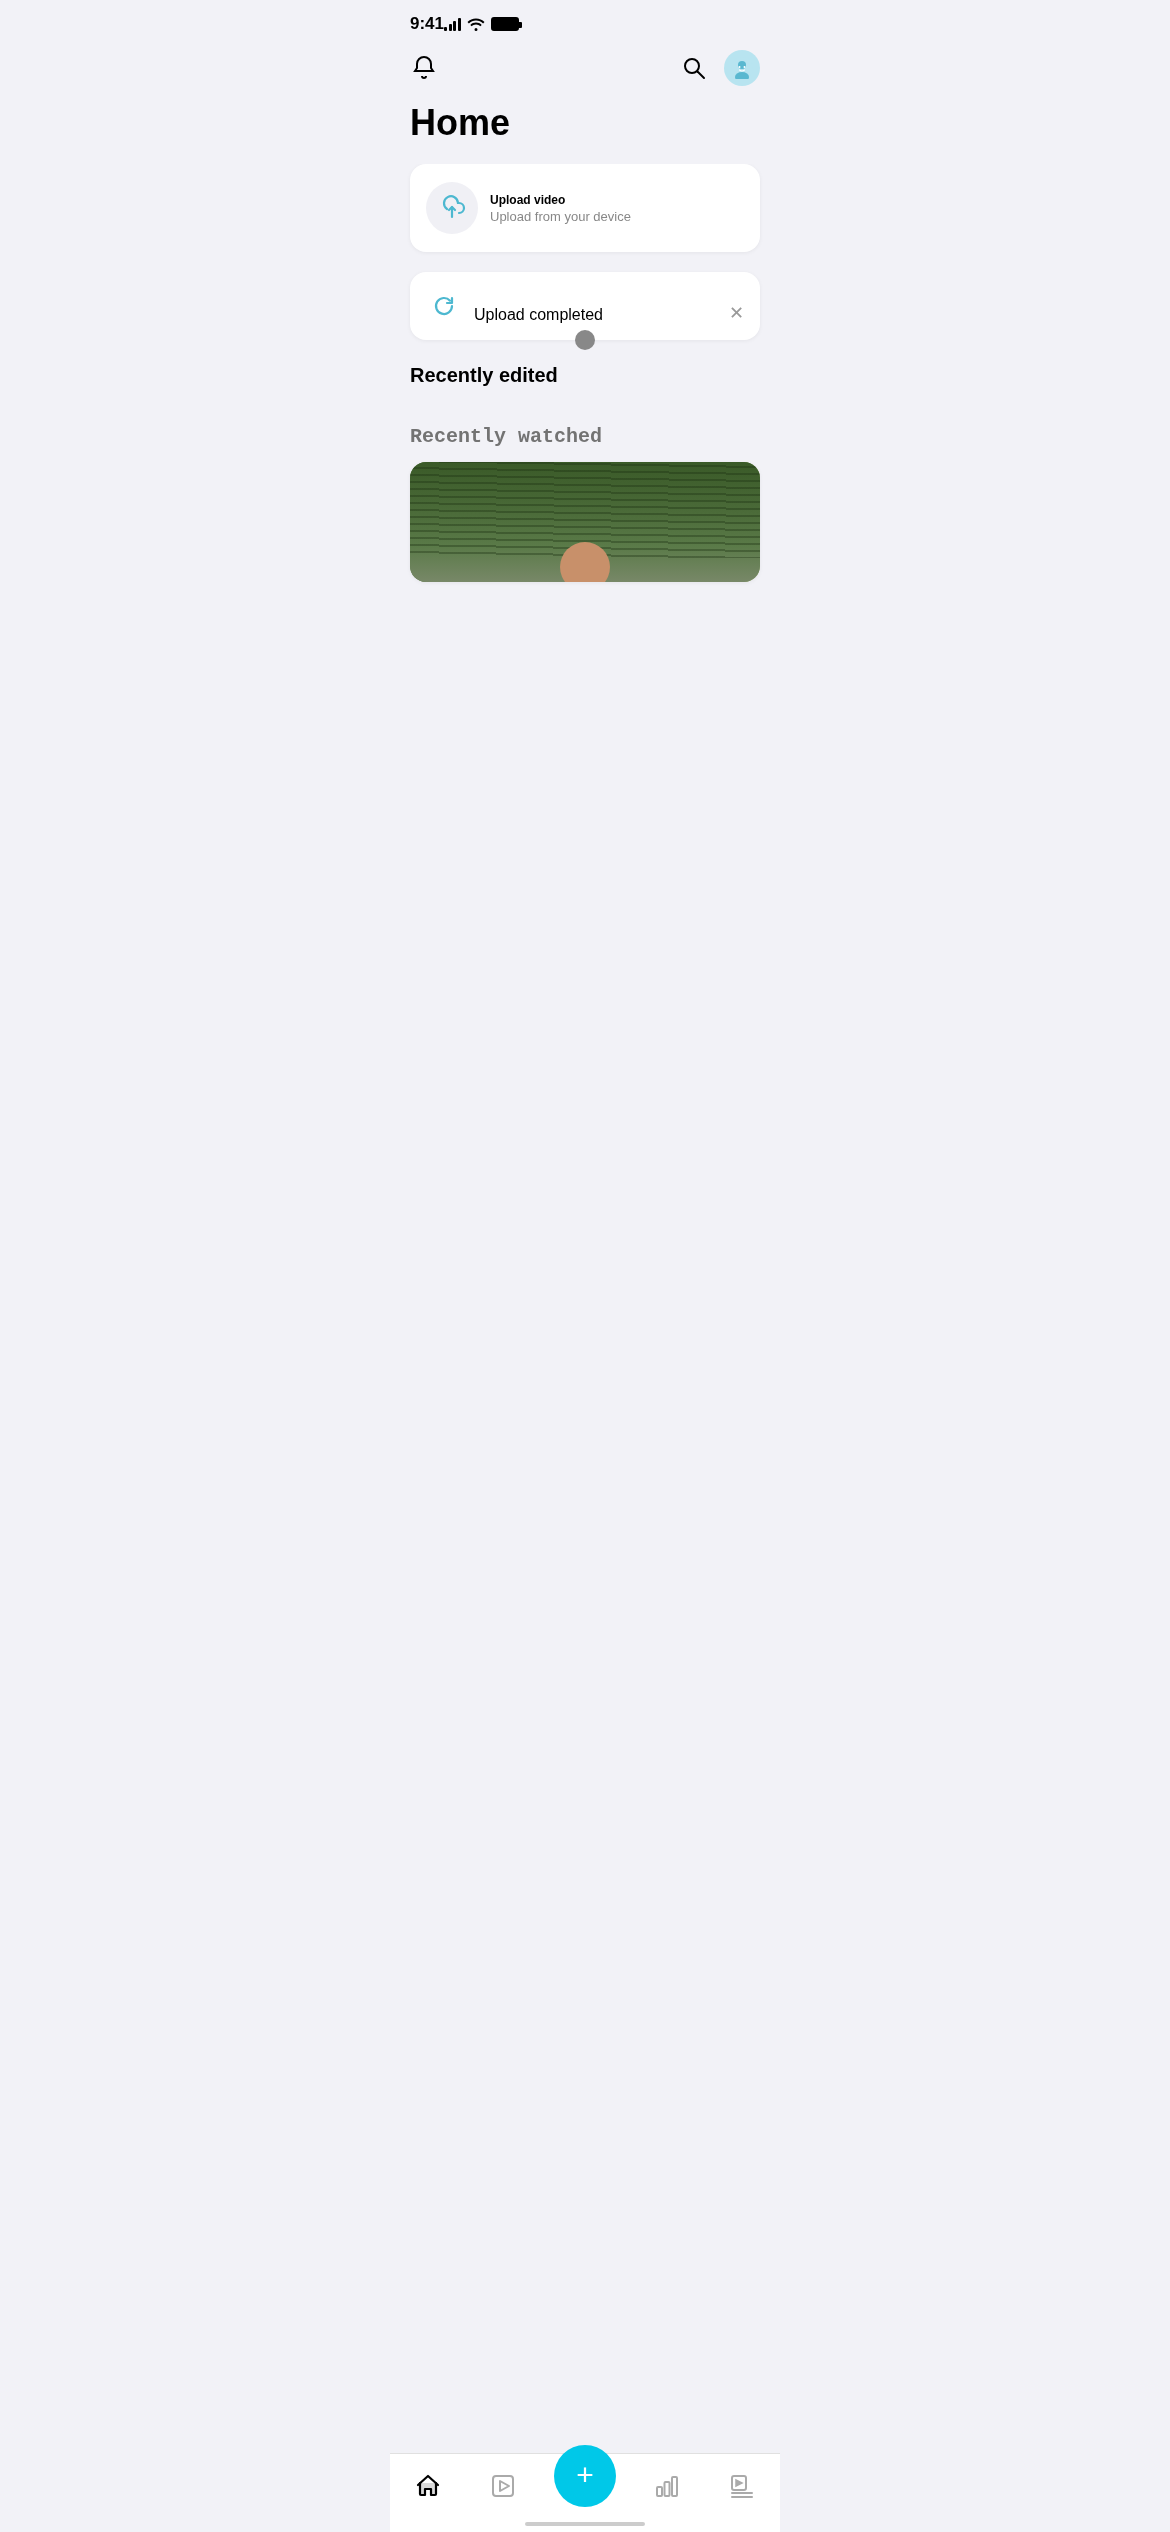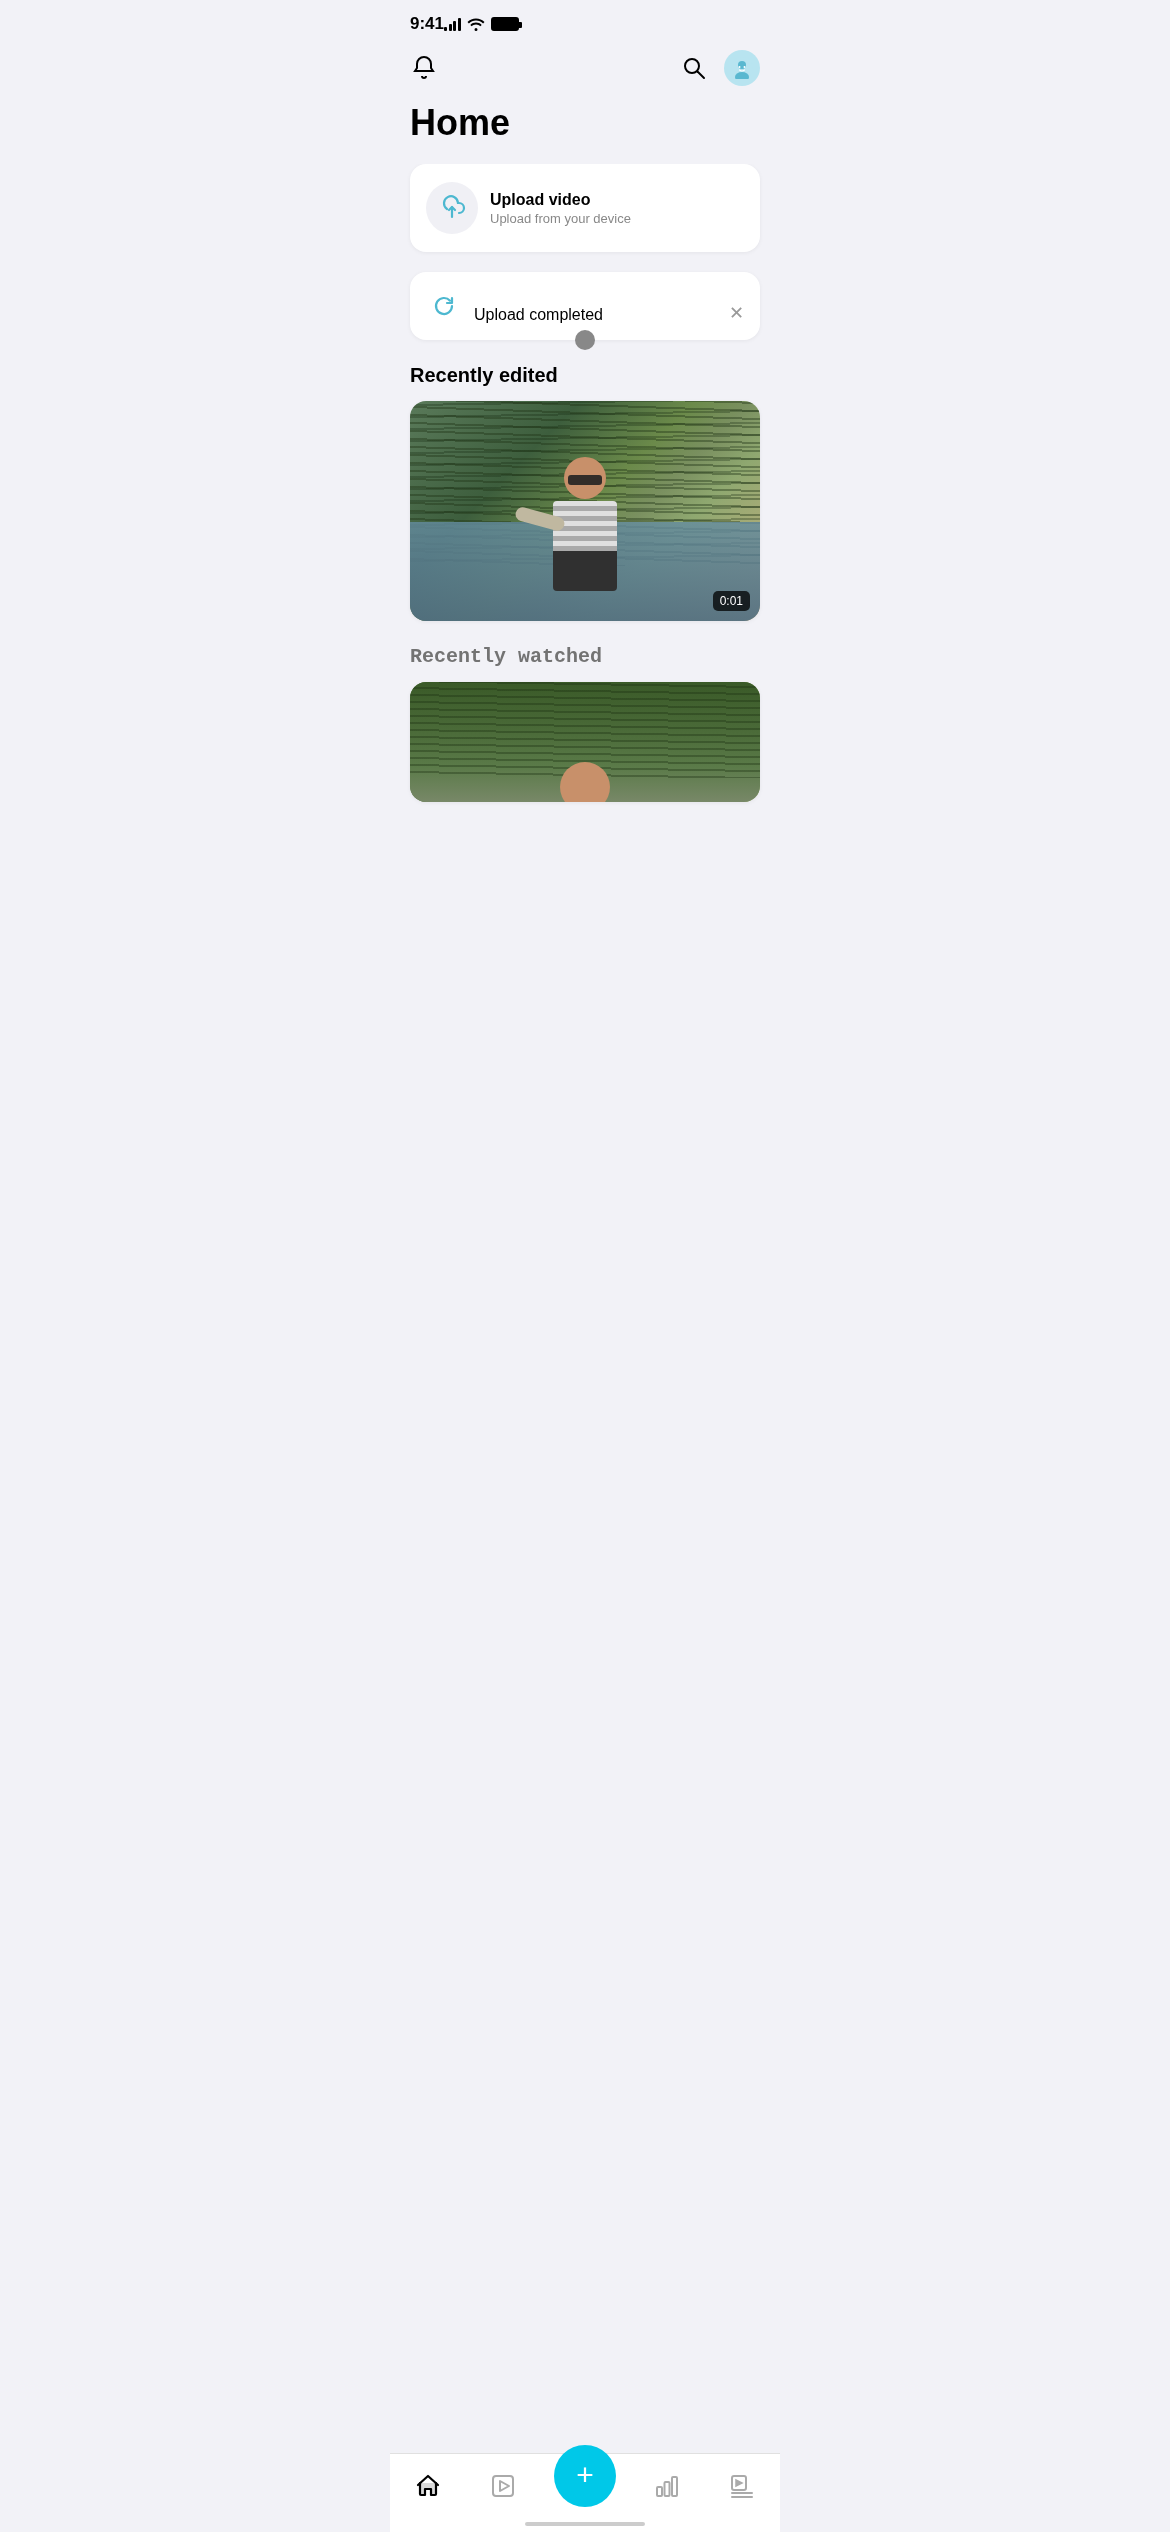--- a/index.html
+++ b/index.html
@@ -143,21 +143,21 @@
       align-items: center;
       justify-content: center;
       flex-shrink: 0;
     }
 
     .action-card-text {
       min-width: 0;
     }
 
     .action-card-title {
-      font-size: 16px;
+      font-size: 12px;
       font-weight: 600;
       color: #000;
       white-space: nowrap;
     }
 
     .action-card-subtitle {
       font-size: 13px;
       color: #888;
       margin-top: 2px;
       white-space: nowrap;
@@ -436,44 +436,20 @@
     </svg>
   </div>
   <span class="notification-text">Upload completed</span>
   <span class="notification-close">✕</span>
   <div class="scroll-dot"></div>
 </div>
 
 <div class="section-title">Recently edited</div>
 
 <div class="video-card">
-  <div class="video-thumbnail">
-
-    <div style="position:absolute;inset:0;background:linear-gradient(180deg,#3d5a2a 0%,#4a6a35 15%,#5a7a40 25%,#6a8a50 35%,#556040 45%,#7090a0 55%,#8aacb8 65%,#7898a8 75%,#6080908 85%,#607888 100%);"></div>
-
-    <div style="position:absolute;top:0;left:0;right:0;height:75%;background:repeating-linear-gradient(2deg,transparent,transparent 6px,rgba(30,50,20,0.4) 6px,rgba(30,50,20,0.4) 8px),repeating-linear-gradient(-1deg,transparent,transparent 10px,rgba(20,40,15,0.3) 10px,rgba(20,40,15,0.3) 12px);"></div>
-
-    <div style="position:absolute;bottom:0;left:0;right:0;height:45%;background:linear-gradient(180deg,rgba(100,140,160,0.8) 0%,rgba(80,110,130,0.9) 100%);"></div>
-
-    <div style="position:absolute;bottom:30px;left:50%;transform:translateX(-50%);display:flex;flex-direction:column;align-items:center;">
-
-      <div style="width:42px;height:42px;border-radius:50%;background:#c8906a;position:relative;">
-
-        <div style="position:absolute;top:18px;left:4px;right:4px;height:10px;background:#222;border-radius:3px;opacity:0.9;"></div>
-      </div>
-
-      <div style="width:64px;height:50px;background:repeating-linear-gradient(180deg,#e0e0e0 0px,#e0e0e0 5px,#aaaaaa 5px,#aaaaaa 10px);border-radius:4px 4px 0 0;margin-top:2px;"></div>
-
-      <div style="width:64px;height:40px;background:#303030;border-radius:0 0 4px 4px;"></div>
-    </div>
-
-    <div style="position:absolute;bottom:95px;left:30%;width:50px;height:14px;background:#c0b8a0;border-radius:7px;transform:rotate(15deg);"></div>
-
-    <div class="duration-badge">0:01</div>
-  </div>
 
 </div>
 
 <div class="section-title-2">Recently watched</div>
 
 <div class="bottom-video-card">
   <div class="bottom-video-thumb">
 
     <div style="position:absolute;inset:0;background:linear-gradient(180deg,#3a5a28 0%,#4a6a38 40%,#5a7a48 70%,#788868 100%);"></div>
     <div style="position:absolute;top:0;left:0;right:0;height:80%;background:repeating-linear-gradient(1deg,transparent,transparent 5px,rgba(25,45,15,0.35) 5px,rgba(25,45,15,0.35) 7px);"></div>

